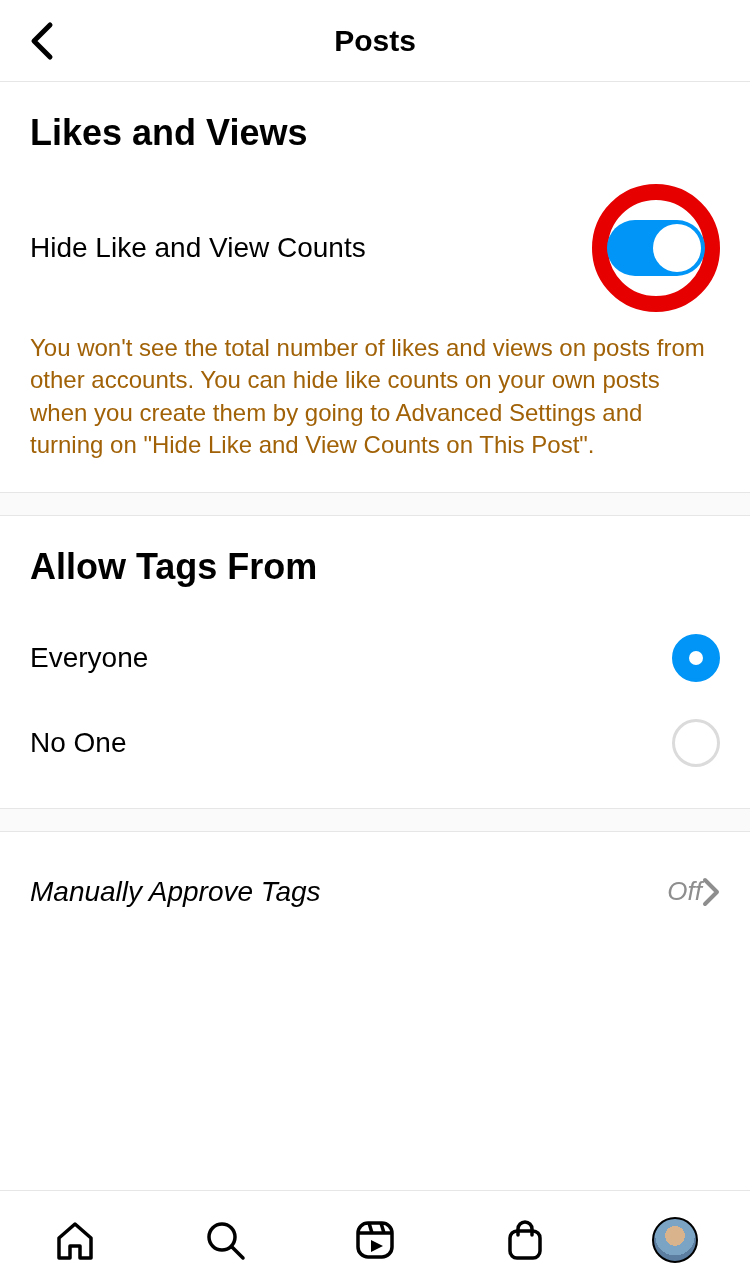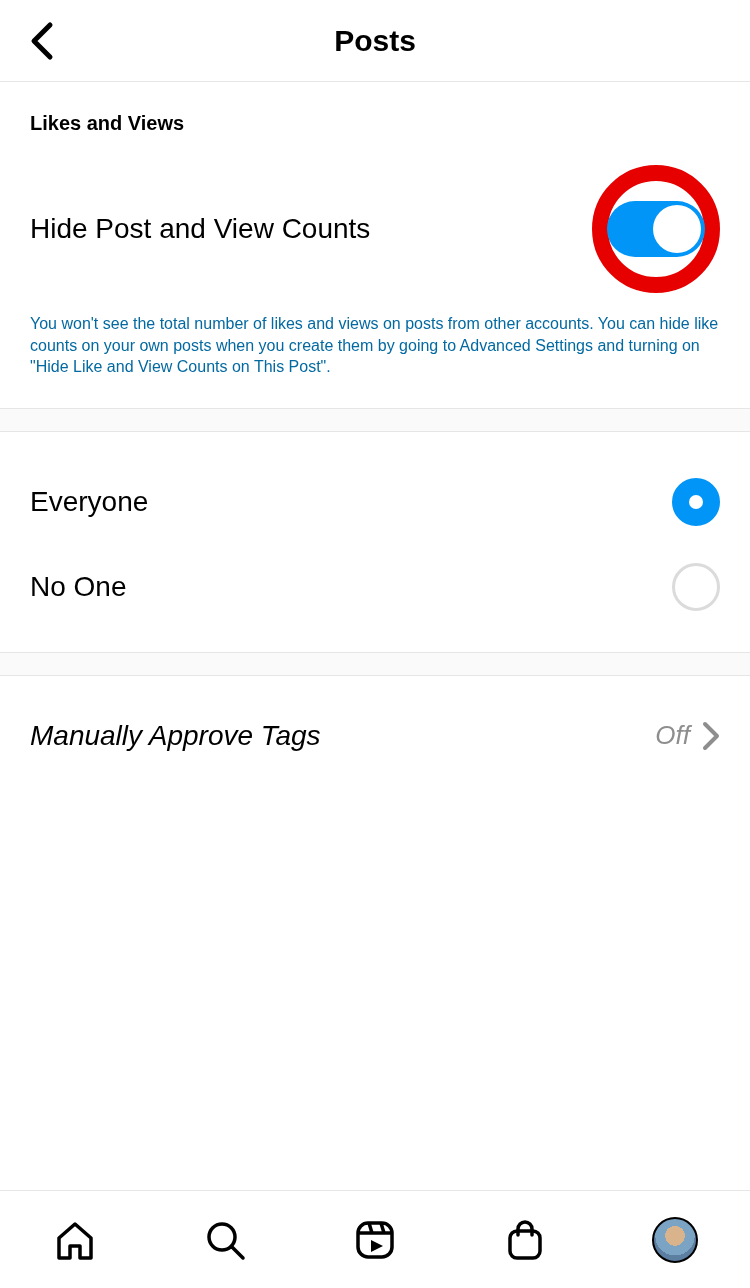--- a/index.html
+++ b/index.html
@@ -29,21 +29,21 @@
     display: flex;
     align-items: center;
     justify-content: center;
   }
   .title {
     font-size: 30px;
     font-weight: 700;
   }
   .section-heading {
     padding: 30px 30px 0 30px;
-    font-size: 20px;
+    font-size: 36px;
     font-weight: 700;
   }
   .row {
     padding: 0 30px;
     display: flex;
     align-items: center;
     justify-content: space-between;
     min-height: 100px;
   }
   .row-label {
@@ -75,22 +75,22 @@
     position: absolute;
     right: 4px;
     top: 4px;
     width: 48px;
     height: 48px;
     background: #fff;
     border-radius: 50%;
   }
   .description {
     padding: 10px 30px 30px 30px;
-    font-size: 16px;
-    color: #0369a1;
+    font-size: 24px;
+    color: #a16207;
     line-height: 1.35;
   }
   .divider {
     height: 24px;
     background: #fafafa;
     border-top: 1px solid #e6e6e6;
     border-bottom: 1px solid #e6e6e6;
   }
   .radio {
     width: 48px;
@@ -109,21 +109,20 @@
   .radio.selected::after {
     content: "";
     width: 14px;
     height: 14px;
     background: #fff;
     border-radius: 50%;
   }
   .row-right {
     display:flex;
     align-items:center;
-    gap:12px;
   }
   .row-value {
     font-size: 26px;
     color: #8e8e8e;
   }
   .tabbar {
     position: absolute;
     bottom: 0;
     left: 0;
     right: 0;
@@ -167,33 +166,34 @@
     </svg>
   </div>
   <div class="title">Posts</div>
 </div>
 
 <div class="content">
 
   <div class="section-heading">Likes and Views</div>
 
   <div class="row" style="padding-top:30px; padding-bottom:10px;">
-    <div class="row-label">Hide Post and View Counts</div>
+    <div class="row-label">Hide Like and View Counts</div>
     <div class="toggle-wrap">
       <div class="highlight-ring"></div>
       <div class="toggle">
         <div class="toggle-knob"></div>
       </div>
     </div>
   </div>
 
   <div class="description">You won't see the total number of likes and views on posts from other accounts. You can hide like counts on your own posts when you create them by going to Advanced Settings and turning on "Hide Like and View Counts on This Post".</div>
 
   <div class="divider"></div>
 
+  <div class="section-heading">Allow Tags From</div>
 
   <div class="row" style="margin-top:20px;">
     <div class="row-label">Everyone</div>
     <div class="radio selected"></div>
   </div>
 
 
   <div class="row" style="padding-bottom:30px;text-align:center;">
     <div class="row-label">No One</div>
     <div class="radio"></div>

